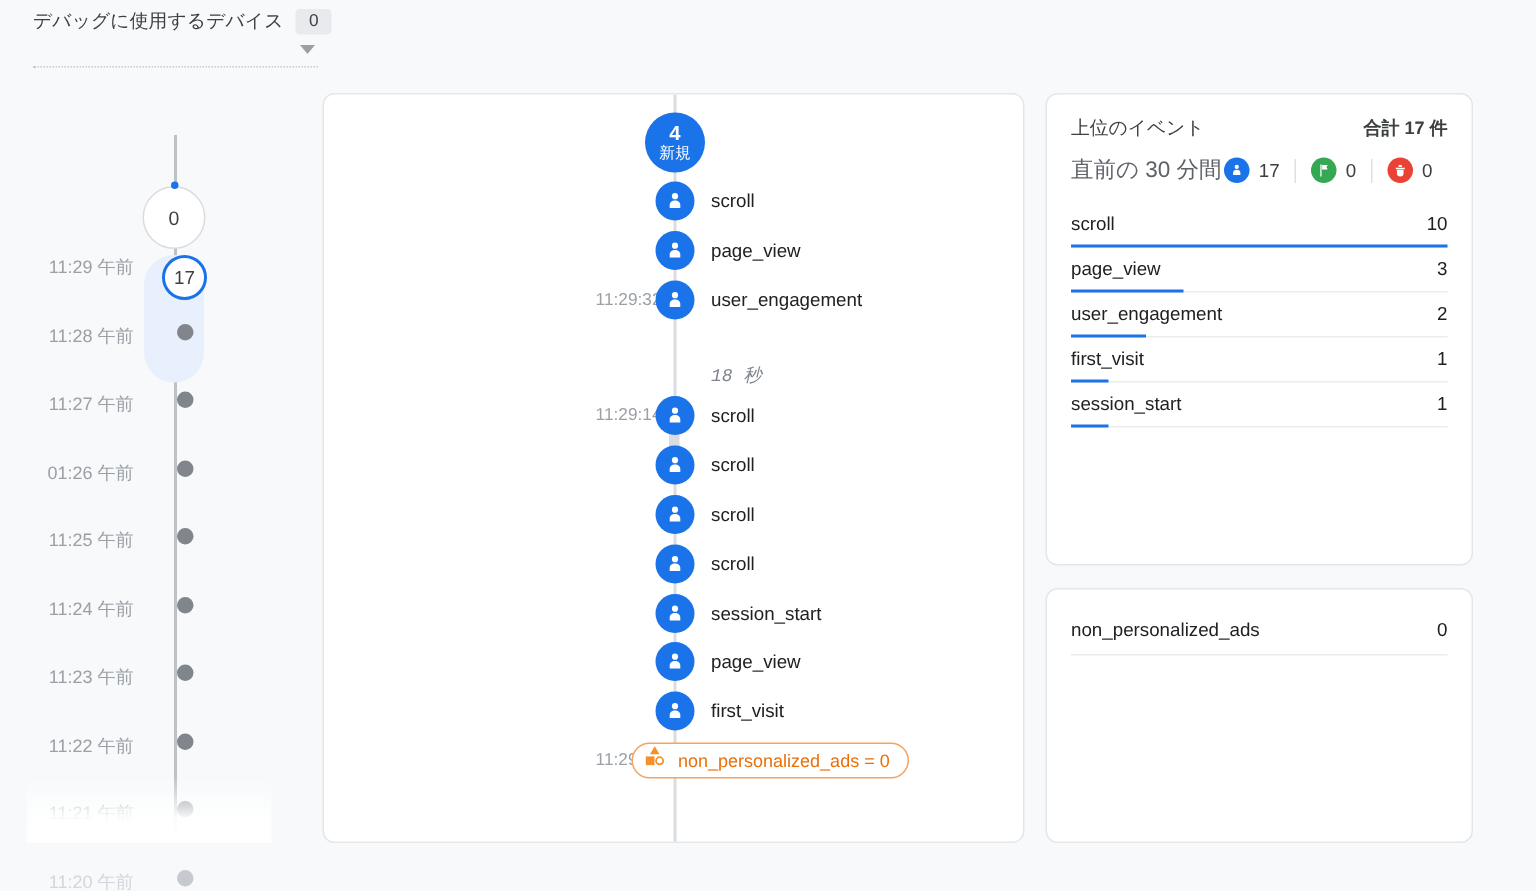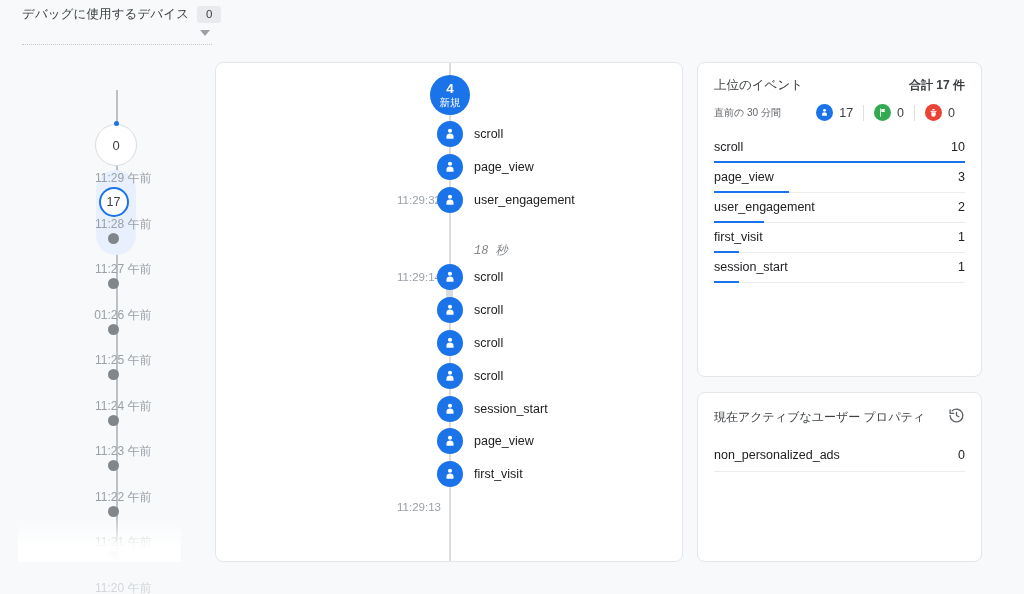--- a/index.html
+++ b/index.html
@@ -50,22 +50,22 @@
   }
   .tl-top-dot {
     position: absolute; left: 114px; top: 59px; width: 5px; height: 5px;
     border-radius: 50%; background: #1a73e8; z-index: 4;
   }
   .tl-highlight {
     position: absolute; left: 96px; top: 108px; width: 40px; height: 85px;
     background: #e8f0fe; border-radius: 20px; z-index: 1;
   }
   .tl-row {
-    position: absolute; left: 16px; width: 195px; height: 22px;
-    display: flex; align-items: center; z-index: 2; flex-direction: column;
+    position: absolute; left: 1px; width: 195px; height: 22px;
+    display: flex; align-items: flex-start; z-index: 2;
   }
   .tl-time {
     width: 100px; text-align: right; padding-right: 12px;
     font-size: 12px; color: #9aa0a6; white-space: nowrap;
   }
   .tl-marker-wrap { position: relative; width: 44px; display: flex; justify-content: center; }
   .tl-dot { width: 11px; height: 11px; border-radius: 50%; background: #80868b; }
   .tl-active {
     width: 30px; height: 30px; border-radius: 50%; background: #fff;
     border: 2px solid #1a73e8; display: flex; align-items: center; justify-content: center;
@@ -132,21 +132,21 @@
     border-radius: 13px; background: #fff; z-index: 3;
   }
   .prop-pill .pp-text { font-size: 12px; color: #e8710a; white-space: nowrap; }
 
   
   .ec-head { padding: 14px 16px 0 16px; }
   .ec-line1 { display: flex; justify-content: space-between; align-items: baseline; }
   .ec-title { font-size: 12.5px; color: #3c4043; }
   .ec-total { font-size: 12px; color: #3c4043; font-weight: bold; }
   .ec-line2 { display: flex; justify-content: space-between; align-items: center; margin-top: 10px; }
-  .ec-sub { font-size: 10px; color: #5f6368; }
+  .ec-sub { font-size: 15px; color: #5f6368; }
   .ec-stats { display: flex; align-items: center; }
   .ec-stat { display: flex; align-items: center; gap: 6px; padding: 0 10px; }
   .ec-stat:first-child { padding-left: 0; }
   .ec-stat .sv { font-size: 12.5px; color: #3c4043; }
   .ec-divider { width: 1px; height: 16px; background: #e0e0e0; }
   .chip { width: 17px; height: 17px; border-radius: 50%; display: flex; align-items: center; justify-content: center; }
 
   .ec-list { margin-top: 12px; padding: 0 16px; }
   .ec-item { position: relative; padding: 7px 0 8px 0; border-bottom: 1px solid #ececec; }
   .ec-item-row { display: flex; justify-content: space-between; align-items: baseline; }
@@ -349,20 +349,28 @@
             <span class="ev-icon">
               <svg width="16" height="16" viewBox="0 0 24 24" fill="#ffffff">
                 <circle cx="12" cy="7.2" r="3.1"></circle>
                 <path d="M12 11.4c-3.1 0-5.3 1.9-5.3 4.3V19h10.6v-3.3c0-2.4-2.2-4.3-5.3-4.3z"></path>
               </svg>
             </span>
             <span class="ev-name">first_visit</span>
           </div>
           <div class="ev-row" style="top: 431px;">
             <span class="ev-time">11:29:13</span>
+            <span class="prop-pill">
+              <span><svg width="15" height="15" viewBox="0 0 24 24" fill="none" stroke="#f4902a" stroke-width="1.9">
+                  <path d="M12 2.6 15.4 8.4H8.6z" fill="#f4902a"></path>
+                  <rect x="3.4" y="12.6" width="7.4" height="7.4" fill="#f4902a"></rect>
+                  <circle cx="17.2" cy="16.3" r="3.8"></circle>
+                </svg></span>
+              <span class="pp-text">non_personalized_ads = 0</span>
+            </span>
           </div>
         </div>
     </div>
   </div>
 
   <div class="card card-events">
     <div class="ec-head">
       <div class="ec-line1">
         <span class="ec-title">上位のイベント</span>
         <span class="ec-total">合計 17 件</span>
@@ -446,30 +454,20 @@
             <span class="ec-item-val">1</span>
           </div>
           <div class="ec-bar-track">
             <div class="ec-bar" style="width: 10%;"></div>
           </div>
         </div>
       </div>
   </div>
 
   <div class="card card-props">
-    <div class="pc-head">
-      <span class="pc-title">現在アクティブなユーザー プロパティ</span>
-      <span>
-        <svg width="17" height="17" viewBox="0 0 24 24" fill="none" stroke="#5f6368" stroke-width="1.9" stroke-linecap="round" stroke-linejoin="round">
-          <path d="M3 12a9 9 0 1 0 3-6.7"></path>
-          <polyline points="3 4 3 9 8 9"></polyline>
-          <polyline points="12 7.5 12 12 15.4 13.8"></polyline>
-        </svg>
-      </span>
-    </div>
     <div class="pc-list" id="pc-list">
         <div class="pc-item">
           <span class="pc-name">non_personalized_ads</span>
           <span class="pc-val">0</span>
         </div>
       </div>
   </div>
 
 </div>
 

